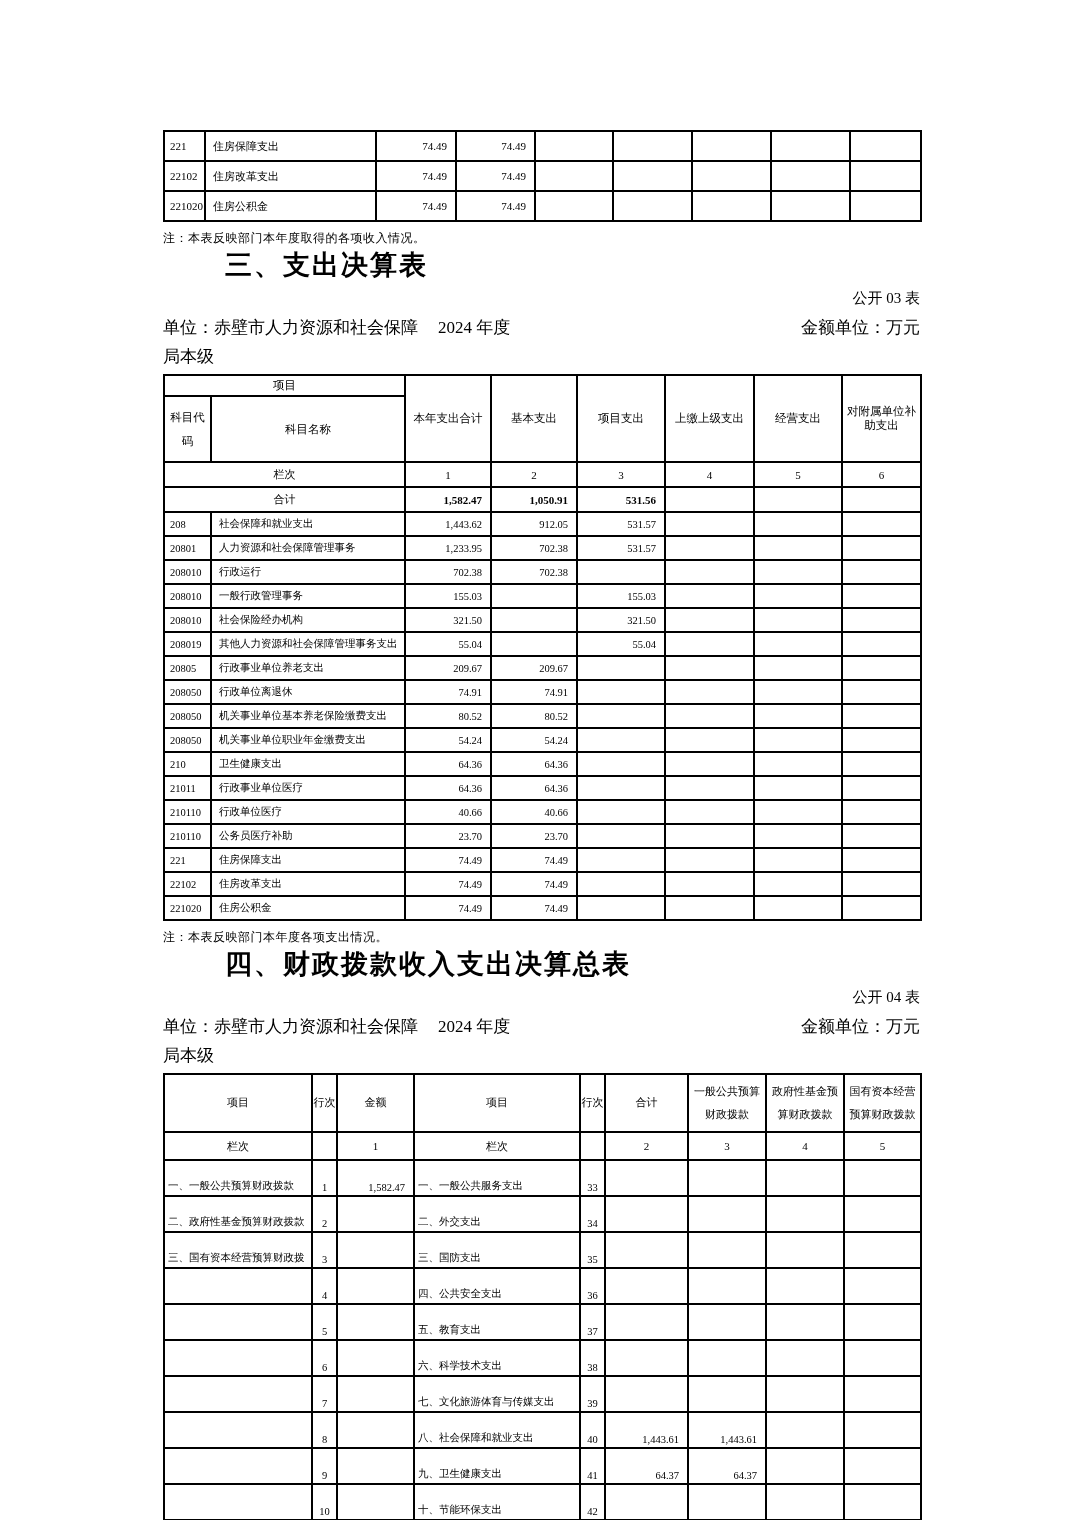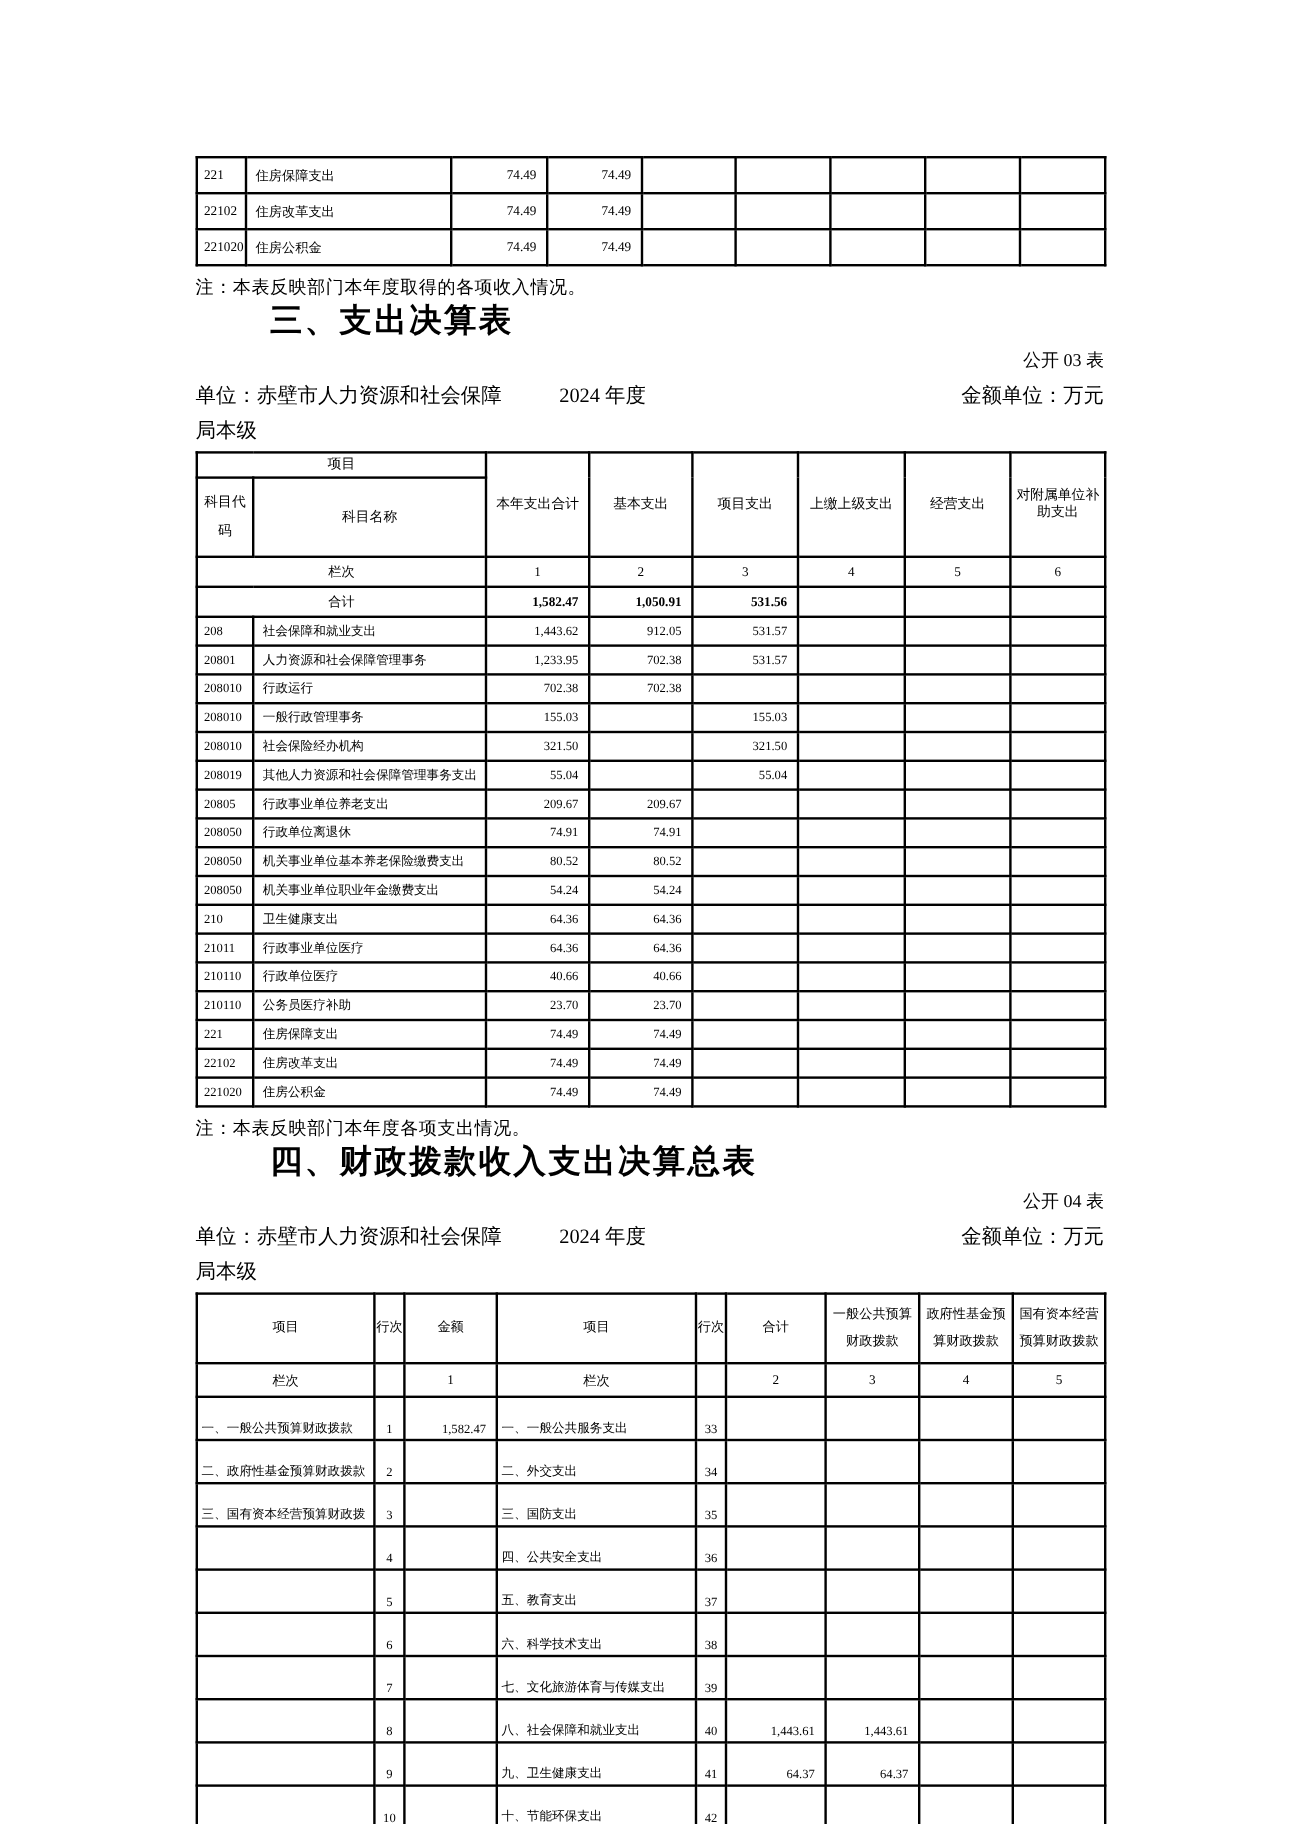--- a/index.html
+++ b/index.html
@@ -11,26 +11,26 @@
   td,th { border:2px solid #000; overflow:hidden; white-space:nowrap; font-weight:normal; padding:0; vertical-align:middle; }
 
   
   .tbl-top tbody tr { height:30px; }
   .tbl-top td { font-size:11px; }
   .code { text-align:left; padding-left:5px; }
   .name { text-align:left; padding-left:7px; }
   .num  { text-align:right; padding-right:8px; }
   .ctr  { text-align:center; }
 
-  .note { font-size:15px; margin-top:8px; letter-spacing:0.5px; }
+  .note { font-size:12px; margin-top:8px; letter-spacing:0.5px; }
 
   .section-title { font-family:"Liberation Sans","DejaVu Sans",sans-serif; font-weight:bold; font-size:27px; padding-left:62px; margin-top:0; letter-spacing:2px; }
   .open-label { text-align:right; font-size:15px; margin-top:6px; }
   .meta { display:flex; font-size:17px; margin-top:8px; align-items:baseline; }
-  .meta .year { margin-left:48px; }
+  .meta .year { margin-left:20px; }
   .meta .amount-unit { margin-left:auto; }
   .unit2 { font-size:17px; margin-top:6px; margin-bottom:6px; }
 
   
   .tbl3 th { font-size:11.5px; text-align:center; white-space:normal; line-height:2.1; }
   .tbl3 .h1 { height:21px; } .tbl3 .h1 th { line-height:1.2; }
   .tbl3 .h2 { height:66px; }
   .tbl3 .lanci { height:25px; } .tbl3 .lanci td { font-size:11px; text-align:center; }
   .tbl3 .total { height:25px; } .tbl3 .total td { font-size:11px; }
   .tbl3 .total .num { font-weight:bold; }

